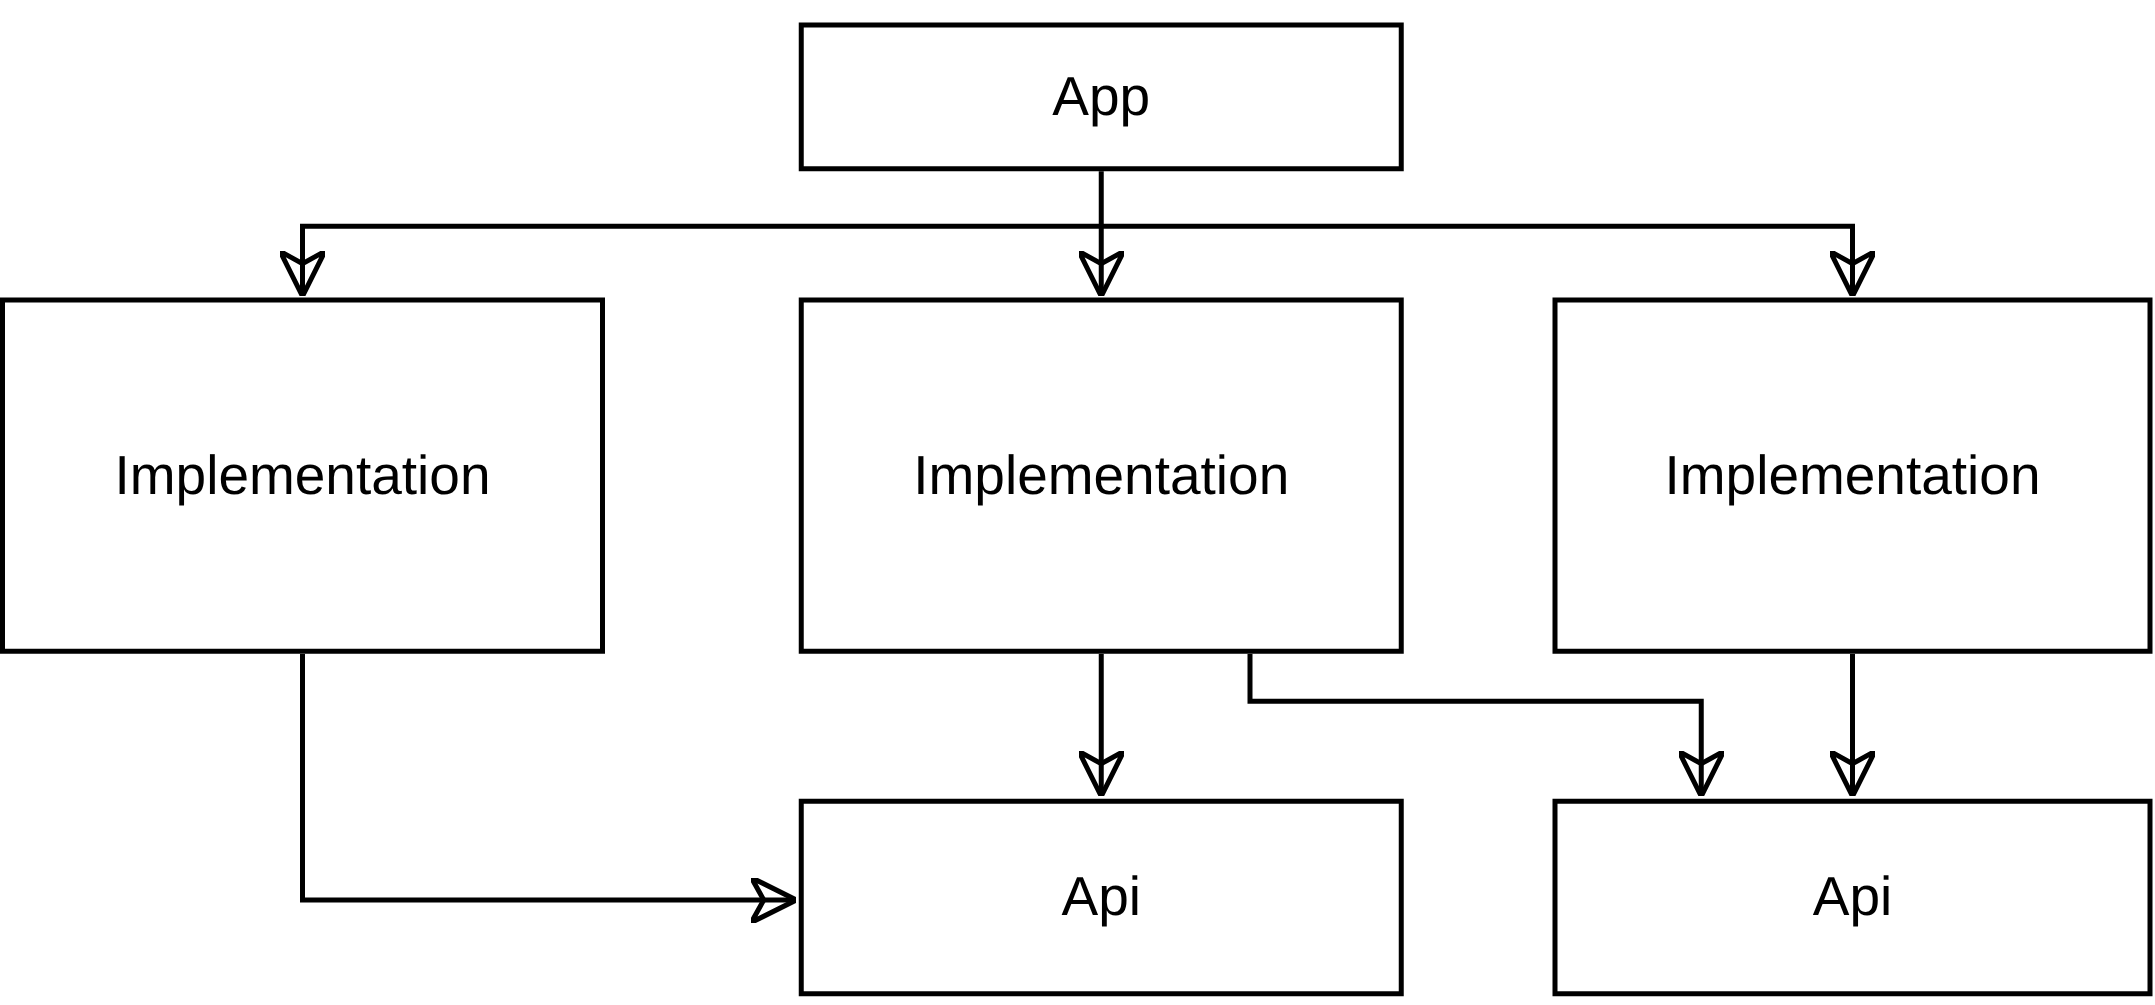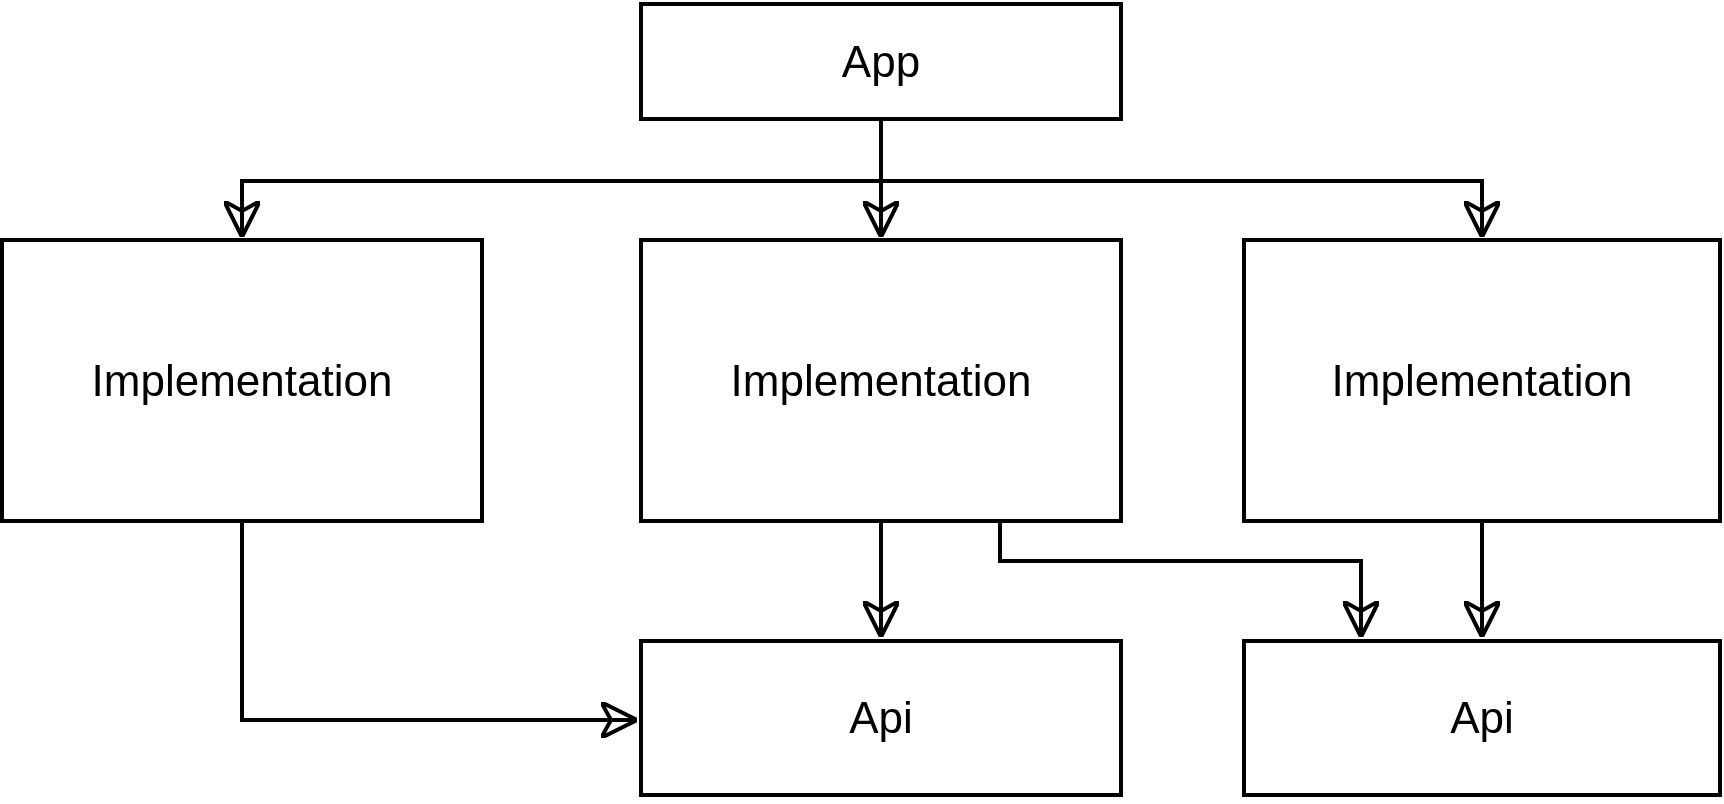--- a/index.html
+++ b/index.html
@@ -49,21 +49,21 @@
 
     <path d="M881,121 L881,234" marker-end="url(#arrow)"></path>
     <path d="M881,181 L242,181 L242,234" marker-end="url(#arrow)"></path>
     <path d="M881,181 L1482,181 L1482,234" marker-end="url(#arrow)"></path>
     <path d="M242,523 L242,720 L634,720" marker-end="url(#arrow)"></path>
     <path d="M881,523 L881,634" marker-end="url(#arrow)"></path>
     <path d="M1000,523 L1000,561 L1361,561 L1361,634" marker-end="url(#arrow)"></path>
     <path d="M1482,523 L1482,634" marker-end="url(#arrow)"></path>
   </svg>
 
-  <div class="node" style="left:639px; top:2px; width:484px; height:119px;">
+  <div class="node" style="left:639px; top:18px; width:484px; height:119px;">
     <span>App</span>
   </div>
 
   <div class="node" style="left:0px; top:238px; width:484px; height:285px;">
     <span>Implementation</span>
   </div>
 
   <div class="node" style="left:639px; top:238px; width:484px; height:285px;">
     <span>Implementation</span>
   </div>

